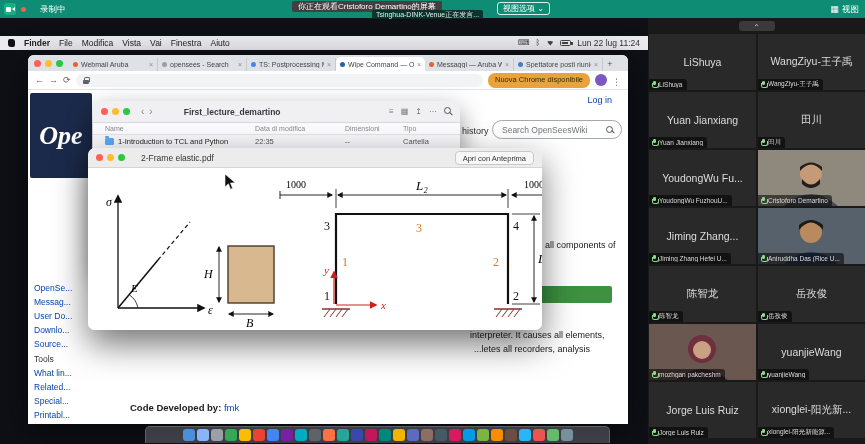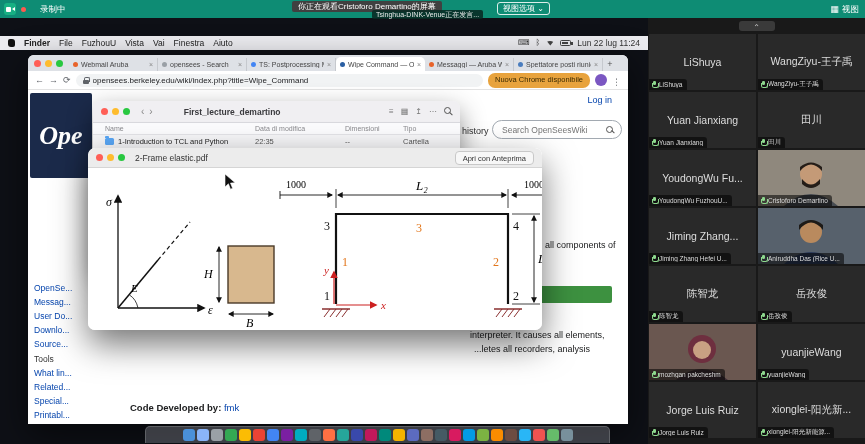--- a/index.html
+++ b/index.html
@@ -90,21 +90,21 @@
   .fh-name{width:150px}.fh-mod{width:90px}.fh-size{width:58px}.fh-type{width:55px}
   .f-row{height:12px;display:flex;align-items:center;font-size:7.5px;color:#222;padding-left:12px}
   .folder{width:9px;height:7px;background:#59a7f6;border-radius:1.5px;margin-right:4px;position:relative;flex:none}
   .folder::before{content:"";position:absolute;left:0;top:-1.5px;width:4px;height:2px;background:#59a7f6;border-radius:1px 1px 0 0}
   .fr-name{width:137px;white-space:nowrap;overflow:hidden}
   .fr-mod{width:90px;color:#555}.fr-size{width:58px;color:#555}.fr-type{width:55px;color:#555}
 
   
   #pdf{position:absolute;left:88px;top:130px;width:454px;height:182px;background:#fff;border-radius:7px;box-shadow:0 14px 34px rgba(0,0,0,.55);z-index:4;overflow:hidden}
   .pdf-titlebar{height:20px;background:#ececec;border-bottom:1px solid #d5d5d5;border-radius:7px 7px 0 0;display:flex;align-items:center;padding:0 8px;gap:4px}
-  .pdf-title{font-size:8.5px;color:#333;white-space:nowrap}
+  .pdf-title{font-size:8.5px;color:#333;margin-left:6px;white-space:nowrap}
   .openwith{margin-left:auto;height:14px;line-height:13px;border:1px solid #c8c8c8;border-radius:4px;background:#f7f7f7;font-size:7.5px;color:#333;padding:0 7px;white-space:nowrap}
   .pdf-content{width:454px;height:162px;background:#fff}
   .ser{font-family:"Liberation Serif",serif}
   .it{font-style:italic}
 
   
   #dock{position:absolute;left:145px;top:408px;width:465px;height:17px;background:rgba(190,195,205,.28);border:1px solid rgba(255,255,255,.18);border-bottom:none;border-radius:5px 5px 0 0;display:flex;align-items:center;justify-content:center;gap:2px;padding:0 4px;z-index:5}
   .dock-icon{width:12px;height:12px;border-radius:3px;flex:none}
 
   
@@ -143,21 +143,21 @@
     <span>视图</span>
   </div>
 </div>
 
 <div id="share">
 
   <div id="menubar">
     <span class="apple"></span>
     <span class="mi b">Finder</span>
     <span class="mi">File</span>
-    <span class="mi">FuzhouU</span>
+    <span class="mi">Modifica</span>
     <span class="mi">Vista</span>
     <span class="mi">Vai</span>
     <span class="mi">Finestra</span>
     <span class="mi">Aiuto</span>
     <span id="mb-right">
       <span class="glyph">⌨</span>
       <span class="glyph">ᛒ</span>
       <span class="wifi"></span>
       <span class="batt"></span>
       <span class="mi">Lun 22 lug 11:24</span>
@@ -202,21 +202,20 @@
         <span class="i-close-tab"></span>
       </div>
       <div class="newtab">+</div>
     </div>
     <div class="toolbar">
       <span class="navbtn i-back"></span>
       <span class="navbtn i-fwd"></span>
       <span class="navbtn i-reload"></span>
       <div class="omnibox">
         <span class="lock"></span>
-        <span class="url">opensees.berkeley.edu/wiki/index.php?title=Wipe_Command</span>
       </div>
       <div class="update-pill">Nuova Chrome disponibile</div>
       <span class="avatar"></span>
       <span class="i-kebab"></span>
     </div>
 
     <div class="content">
       <div class="login">Log in</div>
       <div class="logo">Ope</div>
 

